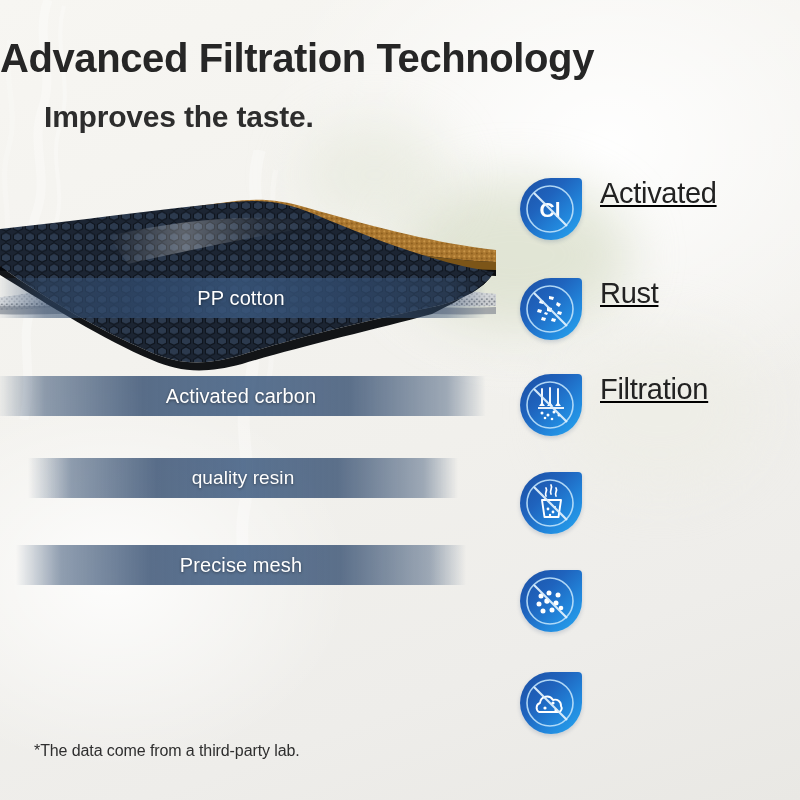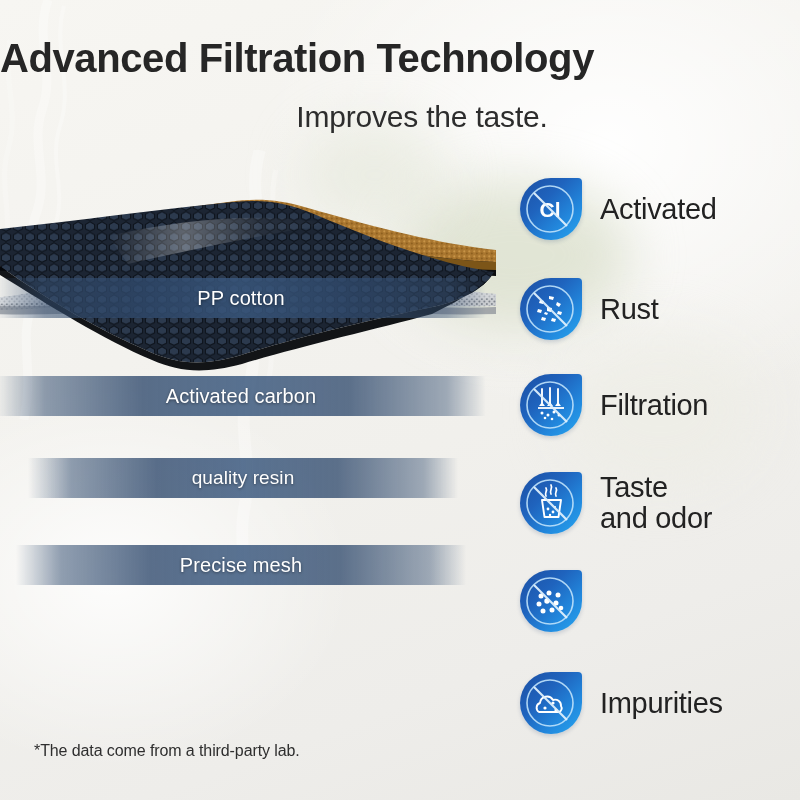--- a/index.html
+++ b/index.html
@@ -26,22 +26,22 @@
   
   .wisp{position:absolute;pointer-events:none;opacity:.55;}
 
   
   .title{
     position:absolute;left:0;right:0;top:36px;text-align:left;
     font-size:40px;font-weight:bold;color:#262626;letter-spacing:-.4px;
     font-family:"Liberation Sans", sans-serif;
   }
   .subtitle{
-    position:absolute;left:0;right:0;top:100px;text-align:center;
-    font-size:30px;font-weight:normal;color:#2d2d2d;letter-spacing:-.2px;padding-left:44px;
+    position:absolute;left:0;right:0;top:100px;text-align:left;
+    font-size:30px;font-weight:bold;color:#2d2d2d;letter-spacing:-.2px;padding-left:44px;
   }
   .footnote{
     position:absolute;left:34px;top:742px;
     font-size:16px;color:#2e2e2e;letter-spacing:-.1px;
   }
 
   
   #layers{position:absolute;left:-12px;top:190px;width:520px;height:510px;}
   .layer{position:absolute;left:0;width:510px;}
   .layer svg{display:block;width:510px;overflow:visible;}
@@ -60,21 +60,21 @@
     filter:blur(.2px);
   }
   .band span{
     color:#ffffff;font-size:20px;font-weight:normal;letter-spacing:.1px;
     text-shadow:0 1px 3px rgba(0,0,0,.45);
   }
   .band.small span{font-size:19px;}
 
   
   #features{position:absolute;left:520px;top:178px;width:280px;}
-  .feature{position:absolute;display:flex;align-items:center;}
+  .feature{position:absolute;display:flex;text-decoration:underline;}
   .ficon{
     width:62px;height:62px;flex:0 0 62px;position:relative;
     border-radius:50% 4px 50% 50%;
     background:linear-gradient(135deg,#1c4fa3 0%,#1f63bd 38%,#2288dd 70%,#27a6ef 100%);
     box-shadow:0 2px 4px rgba(20,50,100,.18);
   }
   .ficon svg{position:absolute;left:0;top:0;width:62px;height:62px;}
   .flabel{
     margin-left:18px;font-size:29px;color:#222;line-height:1.06;
     letter-spacing:-.3px;white-space:pre-line;
@@ -260,22 +260,20 @@
           <path d="M22 28 h19 l-2.5 17 h-14 z" fill="none" stroke="#ffffff" stroke-width="1.9" stroke-linejoin="round"></path>
           <g fill="#ffffff">
             <circle cx="28" cy="37" r="1.4"></circle>
               <circle cx="33" cy="40" r="1.4"></circle>
             <circle cx="30" cy="43" r="1.2"></circle>
               <circle cx="35" cy="35" r="1.1"></circle>
           </g>
           <line x1="14" y1="15" x2="47" y2="48" stroke="#dff0fd" stroke-width="2.2" opacity=".95"></line>
         </svg>
       </div>
-      <div class="flabel">Taste
-and odor</div>
     </div>
 
     <div class="feature" style="top:392px">
       <div class="ficon">
         <svg viewBox="0 0 62 62">
           <circle cx="30" cy="31" r="23" fill="none" stroke="#bfe2fb" stroke-width="1.6" opacity=".9"></circle>
           <g fill="#ffffff">
             <circle cx="21" cy="26" r="2.5"></circle>
               <circle cx="29" cy="23" r="2.5"></circle>
             <circle cx="38" cy="25" r="2.5"></circle>
@@ -297,18 +295,17 @@
           <circle cx="30" cy="31" r="23" fill="none" stroke="#bfe2fb" stroke-width="1.6" opacity=".9"></circle>
           <path d="M19 40 a5 5 0 0 1 1 -9 a7 7 0 0 1 13 -3 a6 6 0 0 1 8 6 a4 4 0 0 1 -2 6 z" fill="none" stroke="#ffffff" stroke-width="1.9" stroke-linejoin="round"></path>
           <g fill="#ffffff">
             <circle cx="25" cy="36" r="1.6"></circle>
               <circle cx="33" cy="31" r="1.6"></circle>
             <circle cx="36" cy="38" r="1.6"></circle>
           </g>
           <line x1="14" y1="15" x2="47" y2="48" stroke="#dff0fd" stroke-width="2.2" opacity=".95"></line>
         </svg>
       </div>
-      <div class="flabel">Impurities</div>
     </div>
   </div>
 
   <div class="footnote">*The data come from a third-party lab.</div>
 </div>
 
 </body></html>

